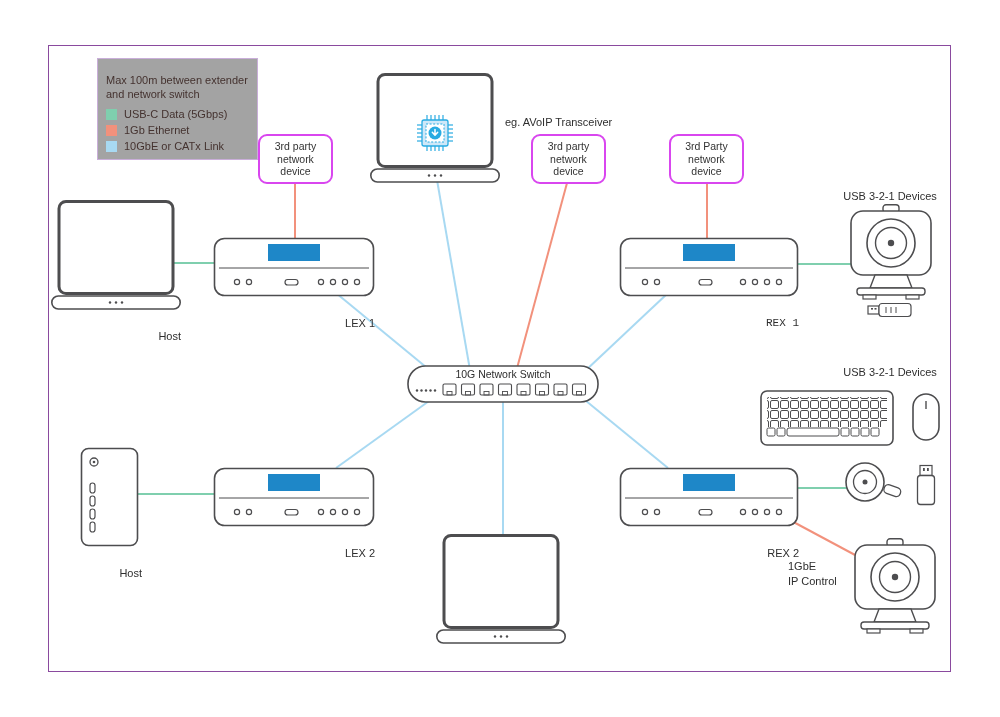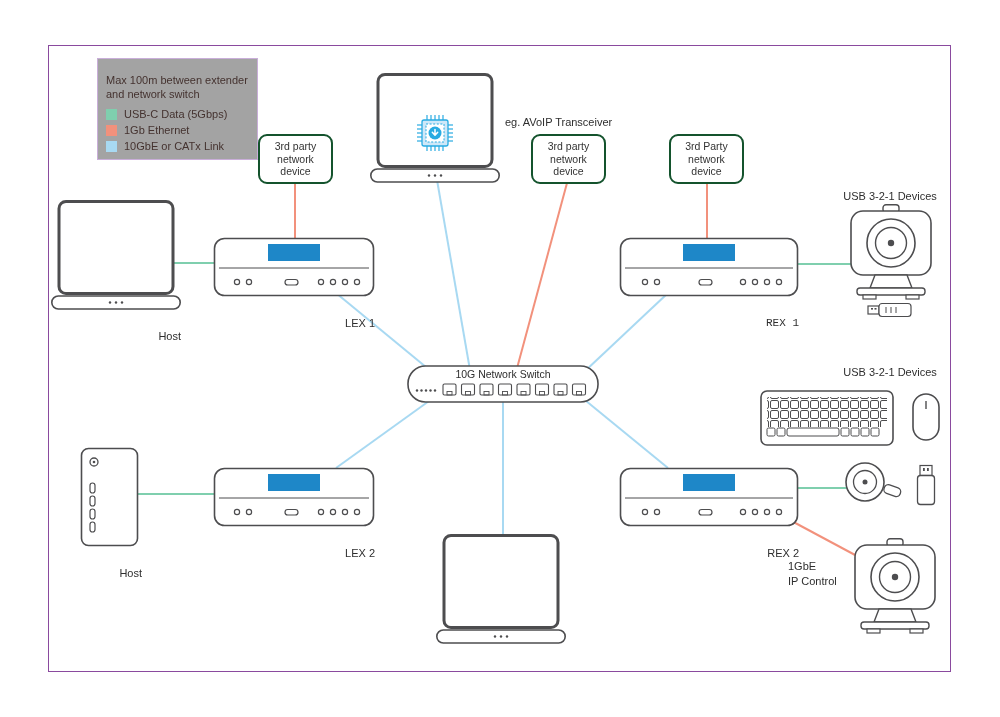--- a/index.html
+++ b/index.html
@@ -9,21 +9,21 @@
   .node { position:absolute; z-index:2; }
   .node svg { display:block; }
   .dev-label { width:100%; text-align:right; font-size:11px; margin-top:20px; color:#2e2e2e; }
   .float-label { position:absolute; z-index:2; font-size:11px; color:#2e2e2e; }
   .pre { white-space:pre-line; }
   .legend { position:absolute; left:57px; top:58px; width:161px; box-sizing:border-box; border:1px solid #c9aed9; padding:14px 8px 7px; background:#a3a3a3; z-index:2;margin-left:40px; }
   .legend-title { font-size:11px; line-height:1.28; color:#44322f; white-space:pre-line; }
   .legend-items { margin-top:7px; display:flex; flex-direction:column; gap:4px; }
   .legend-item { display:flex; align-items:center; gap:7px; font-size:11px; color:#44322f; }
   .swatch { width:11px; height:11px; flex:0 0 11px; }
-  .callout { position:absolute; z-index:2; width:75px; height:50px; box-sizing:border-box; border:2px solid #14532d;
+  .callout { position:absolute; z-index:2; width:75px; height:50px; box-sizing:border-box; border:2px solid #d946ef;
              border-radius:9px; background:#fff; display:flex; align-items:center; justify-content:center;
              text-align:center; font-size:10.5px; line-height:1.18; white-space:pre-line; color:#333; }
   .screen-text { position:absolute; text-align:center; font-size:10.5px; line-height:1.3; color:#333; }
   .chip { position:absolute; left:45px; top:40px; }
   .switch-label { position:absolute; left:0; right:0; top:3px; text-align:center; font-size:10.5px; color:#2e2e2e; }
   .center-box { position:absolute; display:flex; align-items:center; justify-content:center; }
 </style>
 </head>
 <body>
 

